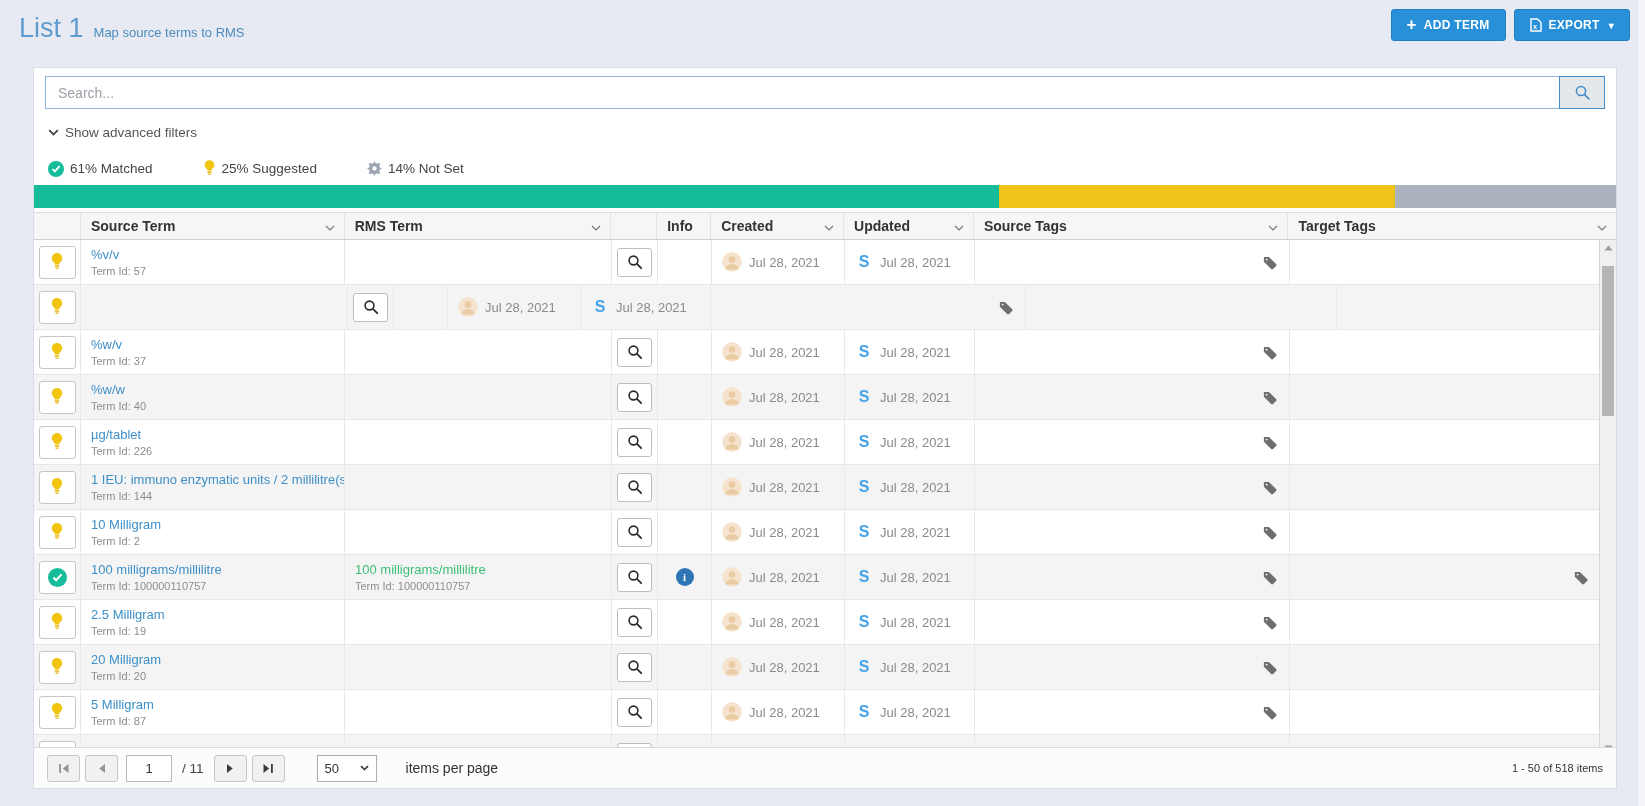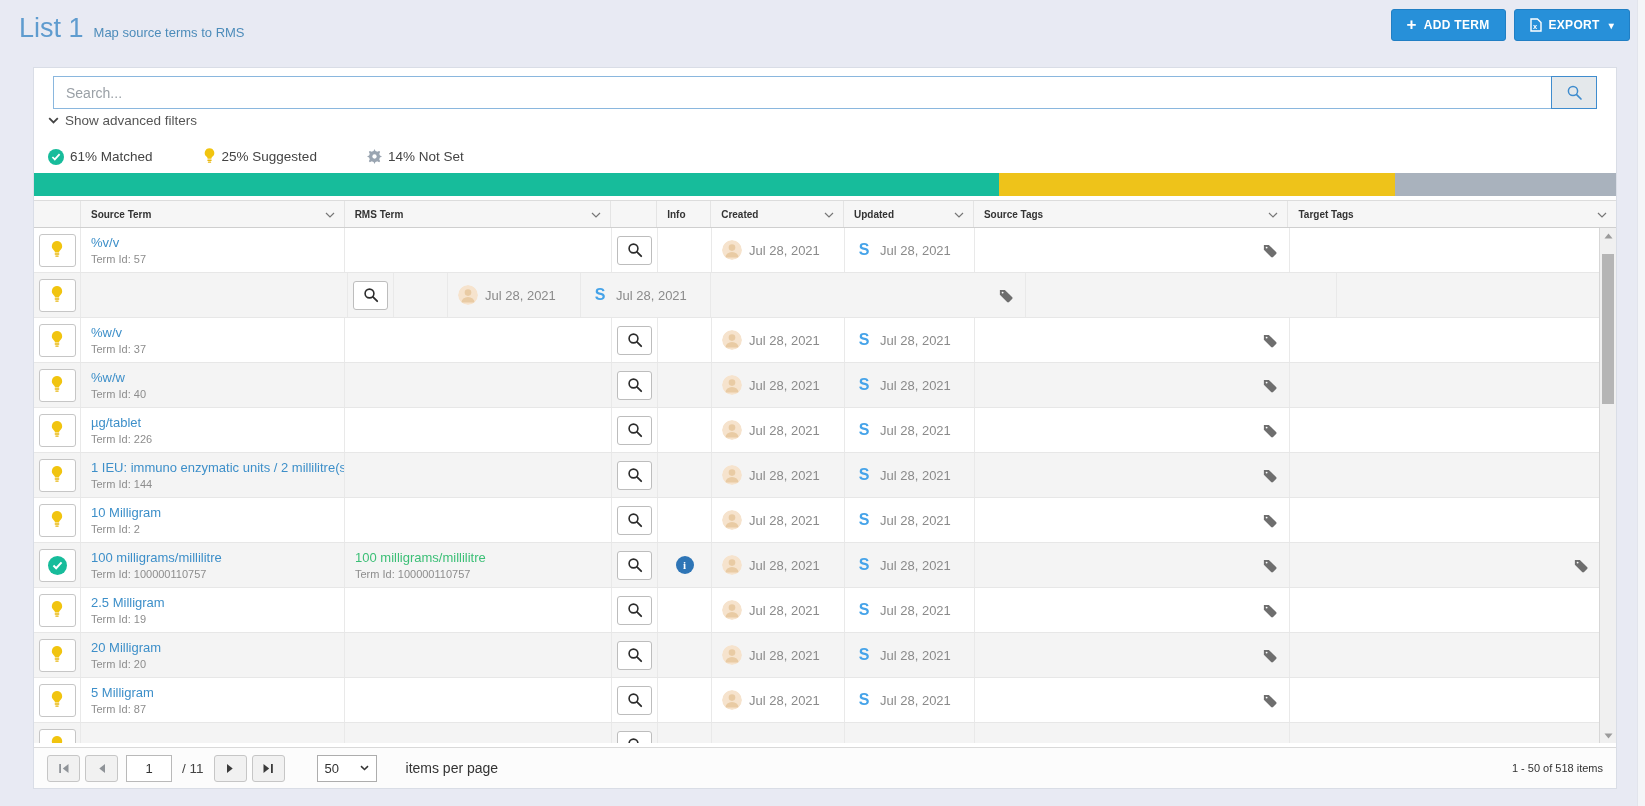--- a/index.html
+++ b/index.html
@@ -11,37 +11,37 @@
   .title { font-size:27px; font-weight:400; color:#5f9ccf; }
   .subtitle { font-size:13px; color:#4d8cba; margin-left:10px; margin-top:9px; }
   .head-btns { margin-left:auto; display:flex; gap:8px; margin-top:-6px; }
   .btn-blue { display:flex; align-items:center; gap:7px; height:32px; padding:0 15px; background:#2790d9; border:1px solid #217fc4; border-radius:3px; color:#fff; font-size:12px; font-weight:bold; letter-spacing:.3px; cursor:pointer; }
   .plus { font-size:17px; font-weight:bold; line-height:1; margin-top:-2px; }
   .caret { font-size:10px; margin-left:2px; }
 
   
   .panel { position:absolute; left:33px; top:67px; width:1584px; height:722px; background:#fff; border:1px solid #d9dde6; }
 
-  .search-row { display:flex; margin:8px 19px 0; height:33px; }
+  .search-row { display:flex; margin:8px 11px 0; height:33px; }
   .search-input { flex:1; border:1px solid #8ab7de; border-right:none; padding:0 12px; font-size:14px; color:#444; outline:none; font-family:inherit; }
   .search-input::placeholder { color:#9aa0a6; }
   .search-btn { width:46px; border:1px solid #3f8cce; background:#e4e8eb; display:flex; align-items:center; justify-content:center; cursor:pointer; }
 
-  .adv { margin:4px 0 0 14px; display:flex; align-items:center; gap:6px; font-size:13.5px; color:#555; cursor:pointer; width:max-content; }
+  .adv { margin:16px 0 0 14px; display:flex; align-items:center; gap:6px; font-size:13.5px; color:#555; cursor:pointer; width:max-content; }
 
   .stats { margin:20px 0 0 14px; display:flex; align-items:center; font-size:13.5px; color:#444;gap:30px; }
   .grp { display:flex; align-items:center; gap:6px; margin-right:20px; }
   .chk-disc { width:16px; height:16px; border-radius:50%; display:flex; align-items:center; justify-content:center; }
 
   .pbar { margin-top:8px; height:23px; display:flex; width:100%; }
   .pseg { height:100%; }
 
   
   .thead { margin-top:4px; height:28px; background:#f6f6f6; border-top:1px solid #dcdcdc; border-bottom:1px solid #cfcfcf; display:flex; }
-  .hc { height:100%; display:flex; align-items:center; padding:0 9px 0 10px; border-right:1px solid #e4e4e4; font-size:10px; font-weight:bold; color:#333; }
+  .hc { height:100%; display:flex; align-items:center; padding:0 9px 0 10px; border-right:1px solid #e4e4e4; font-size:14px; font-weight:bold; color:#333; }
   .hc .chev { margin-left:auto; }
   .c0{width:47px;} .c1{width:264px;} .c2{width:267px;} .c3{width:46px;} .c4{width:54px;}
   .c5{width:133px;} .c6{width:130px;gap:31px;} .c7{width:315px;} .c8{width:311px;}
   .thead .c8{ width:328px; border-right:none; }
 
   .tbody-wrap { position:relative; height:515px; overflow:hidden; }
   .tbody { width:1567px; }
   .trow { display:flex; height:45px; border-bottom:1px solid #e7e7e7; background:#fff; }
   .trow:nth-child(even) { background:#f4f4f4; }
   .td { display:flex; align-items:center; border-right:1px solid #e9e9e9; height:100%; }

